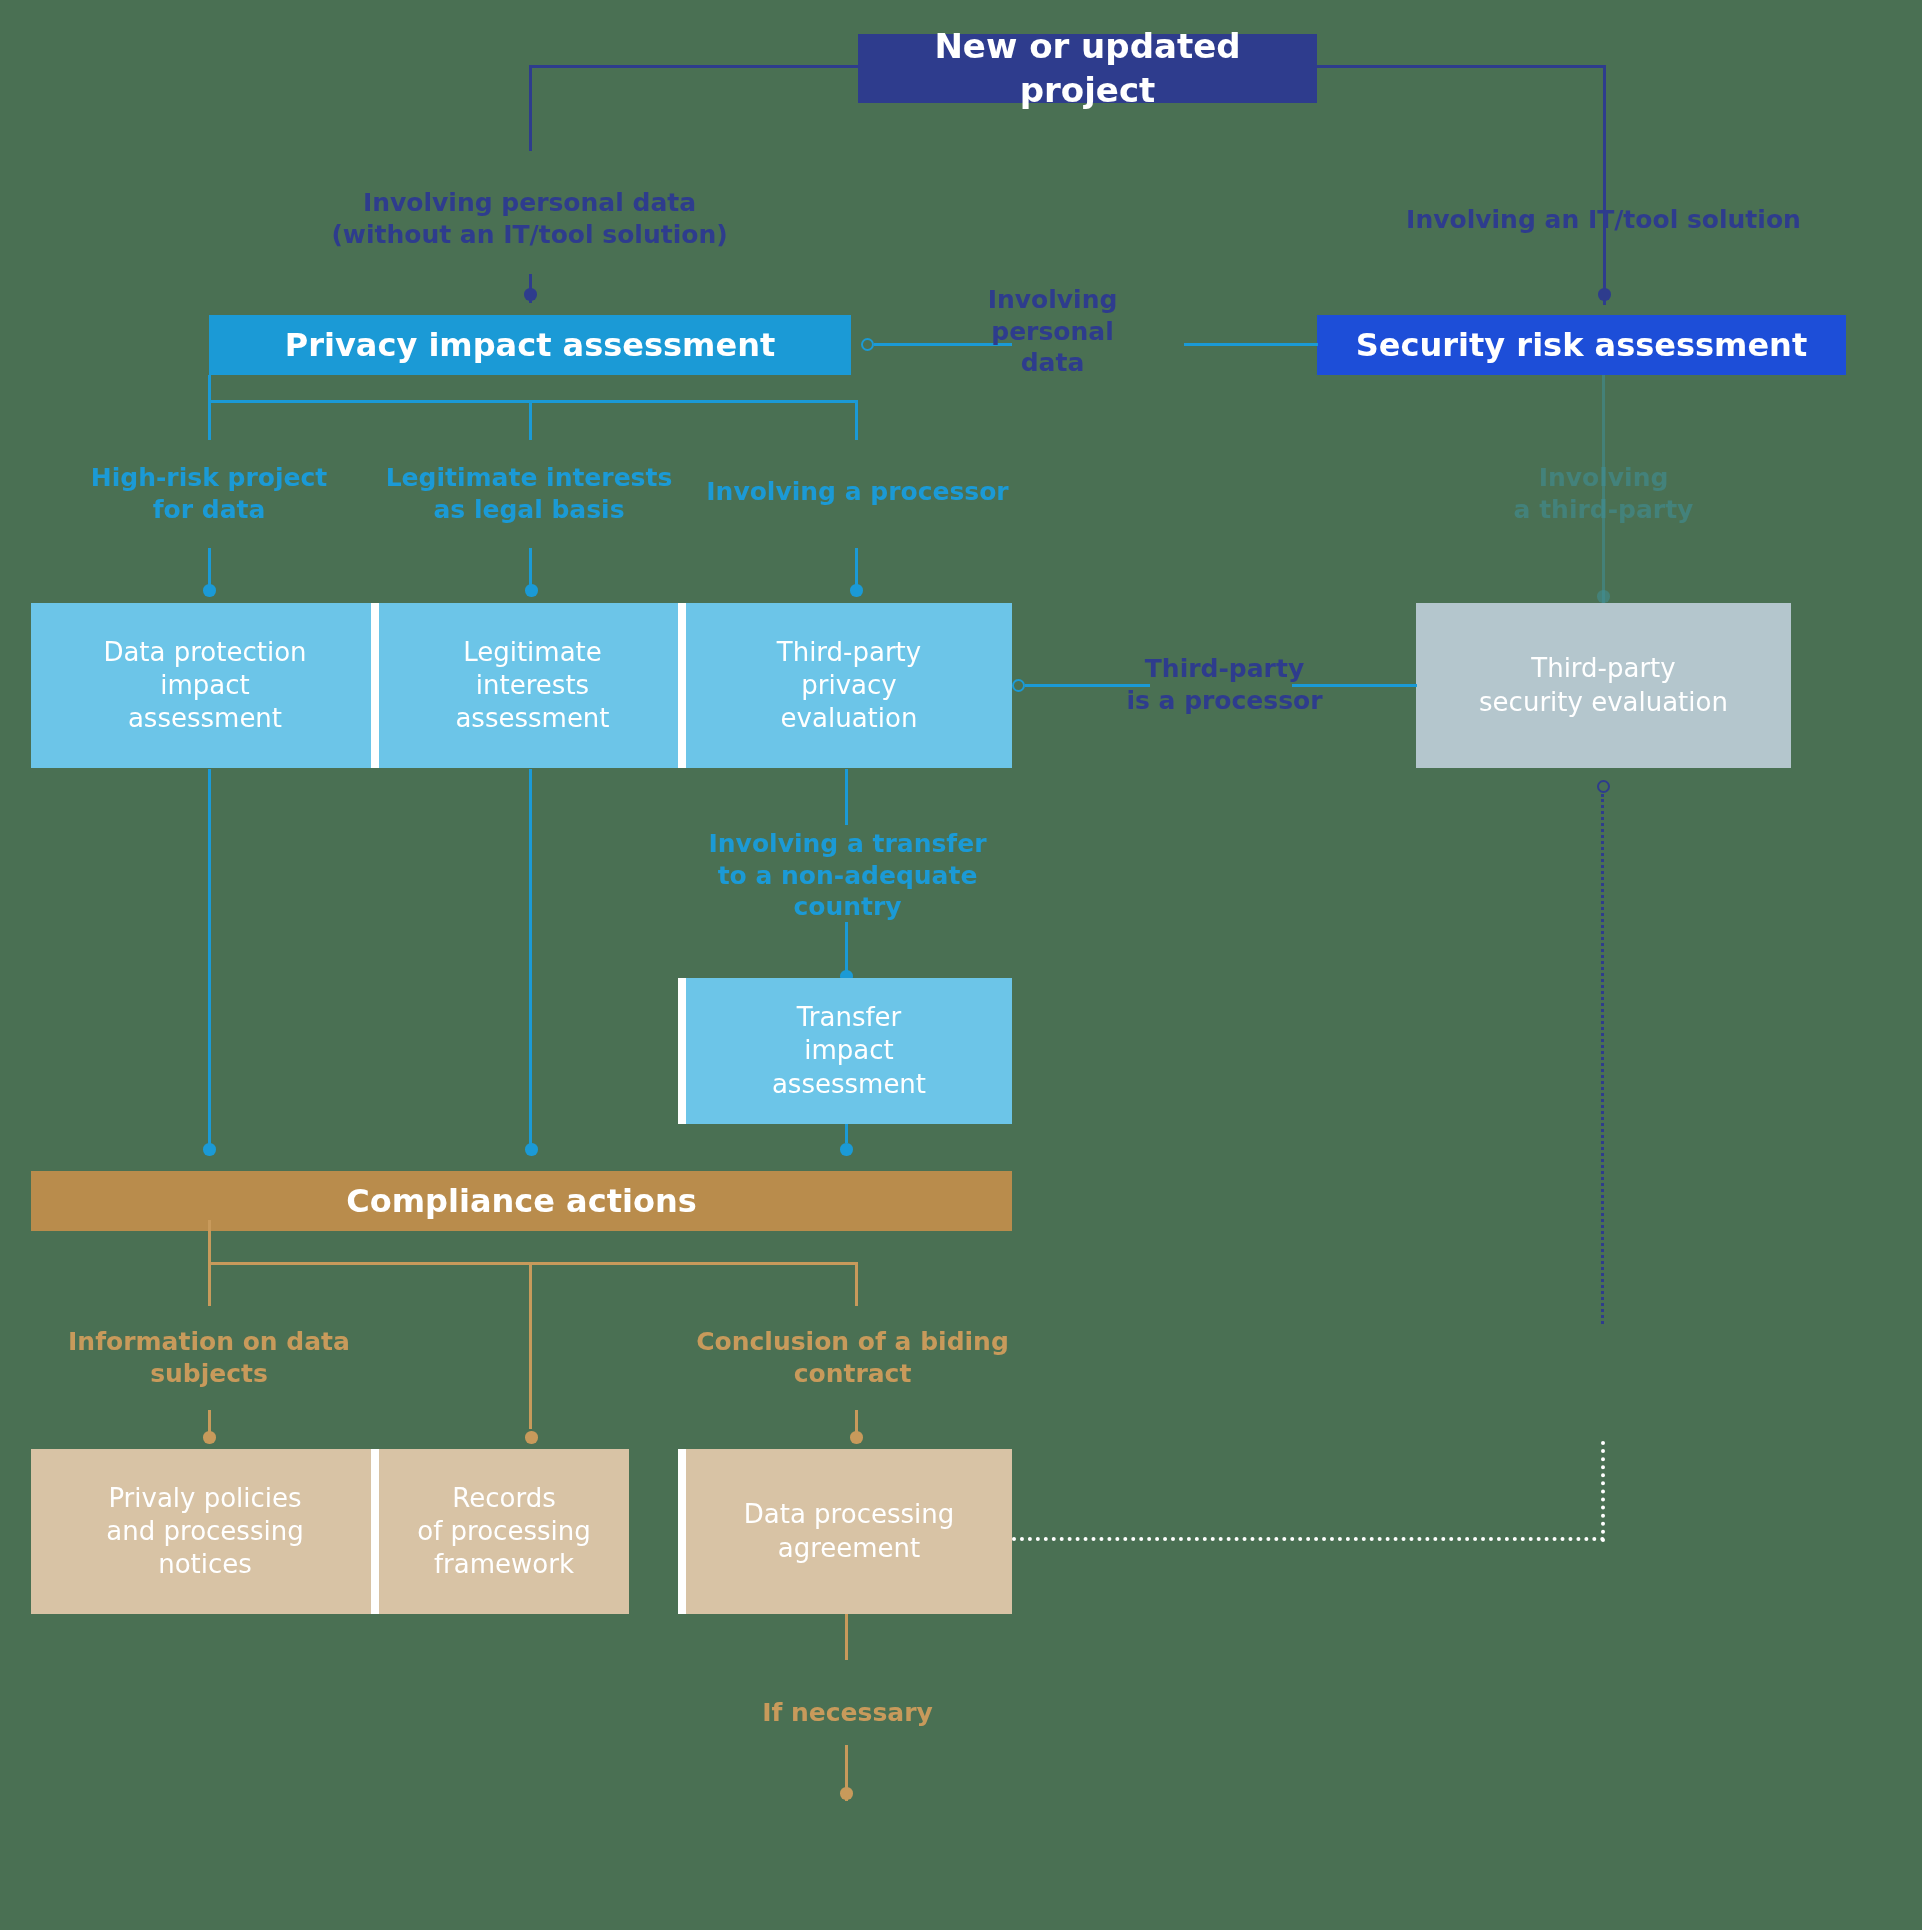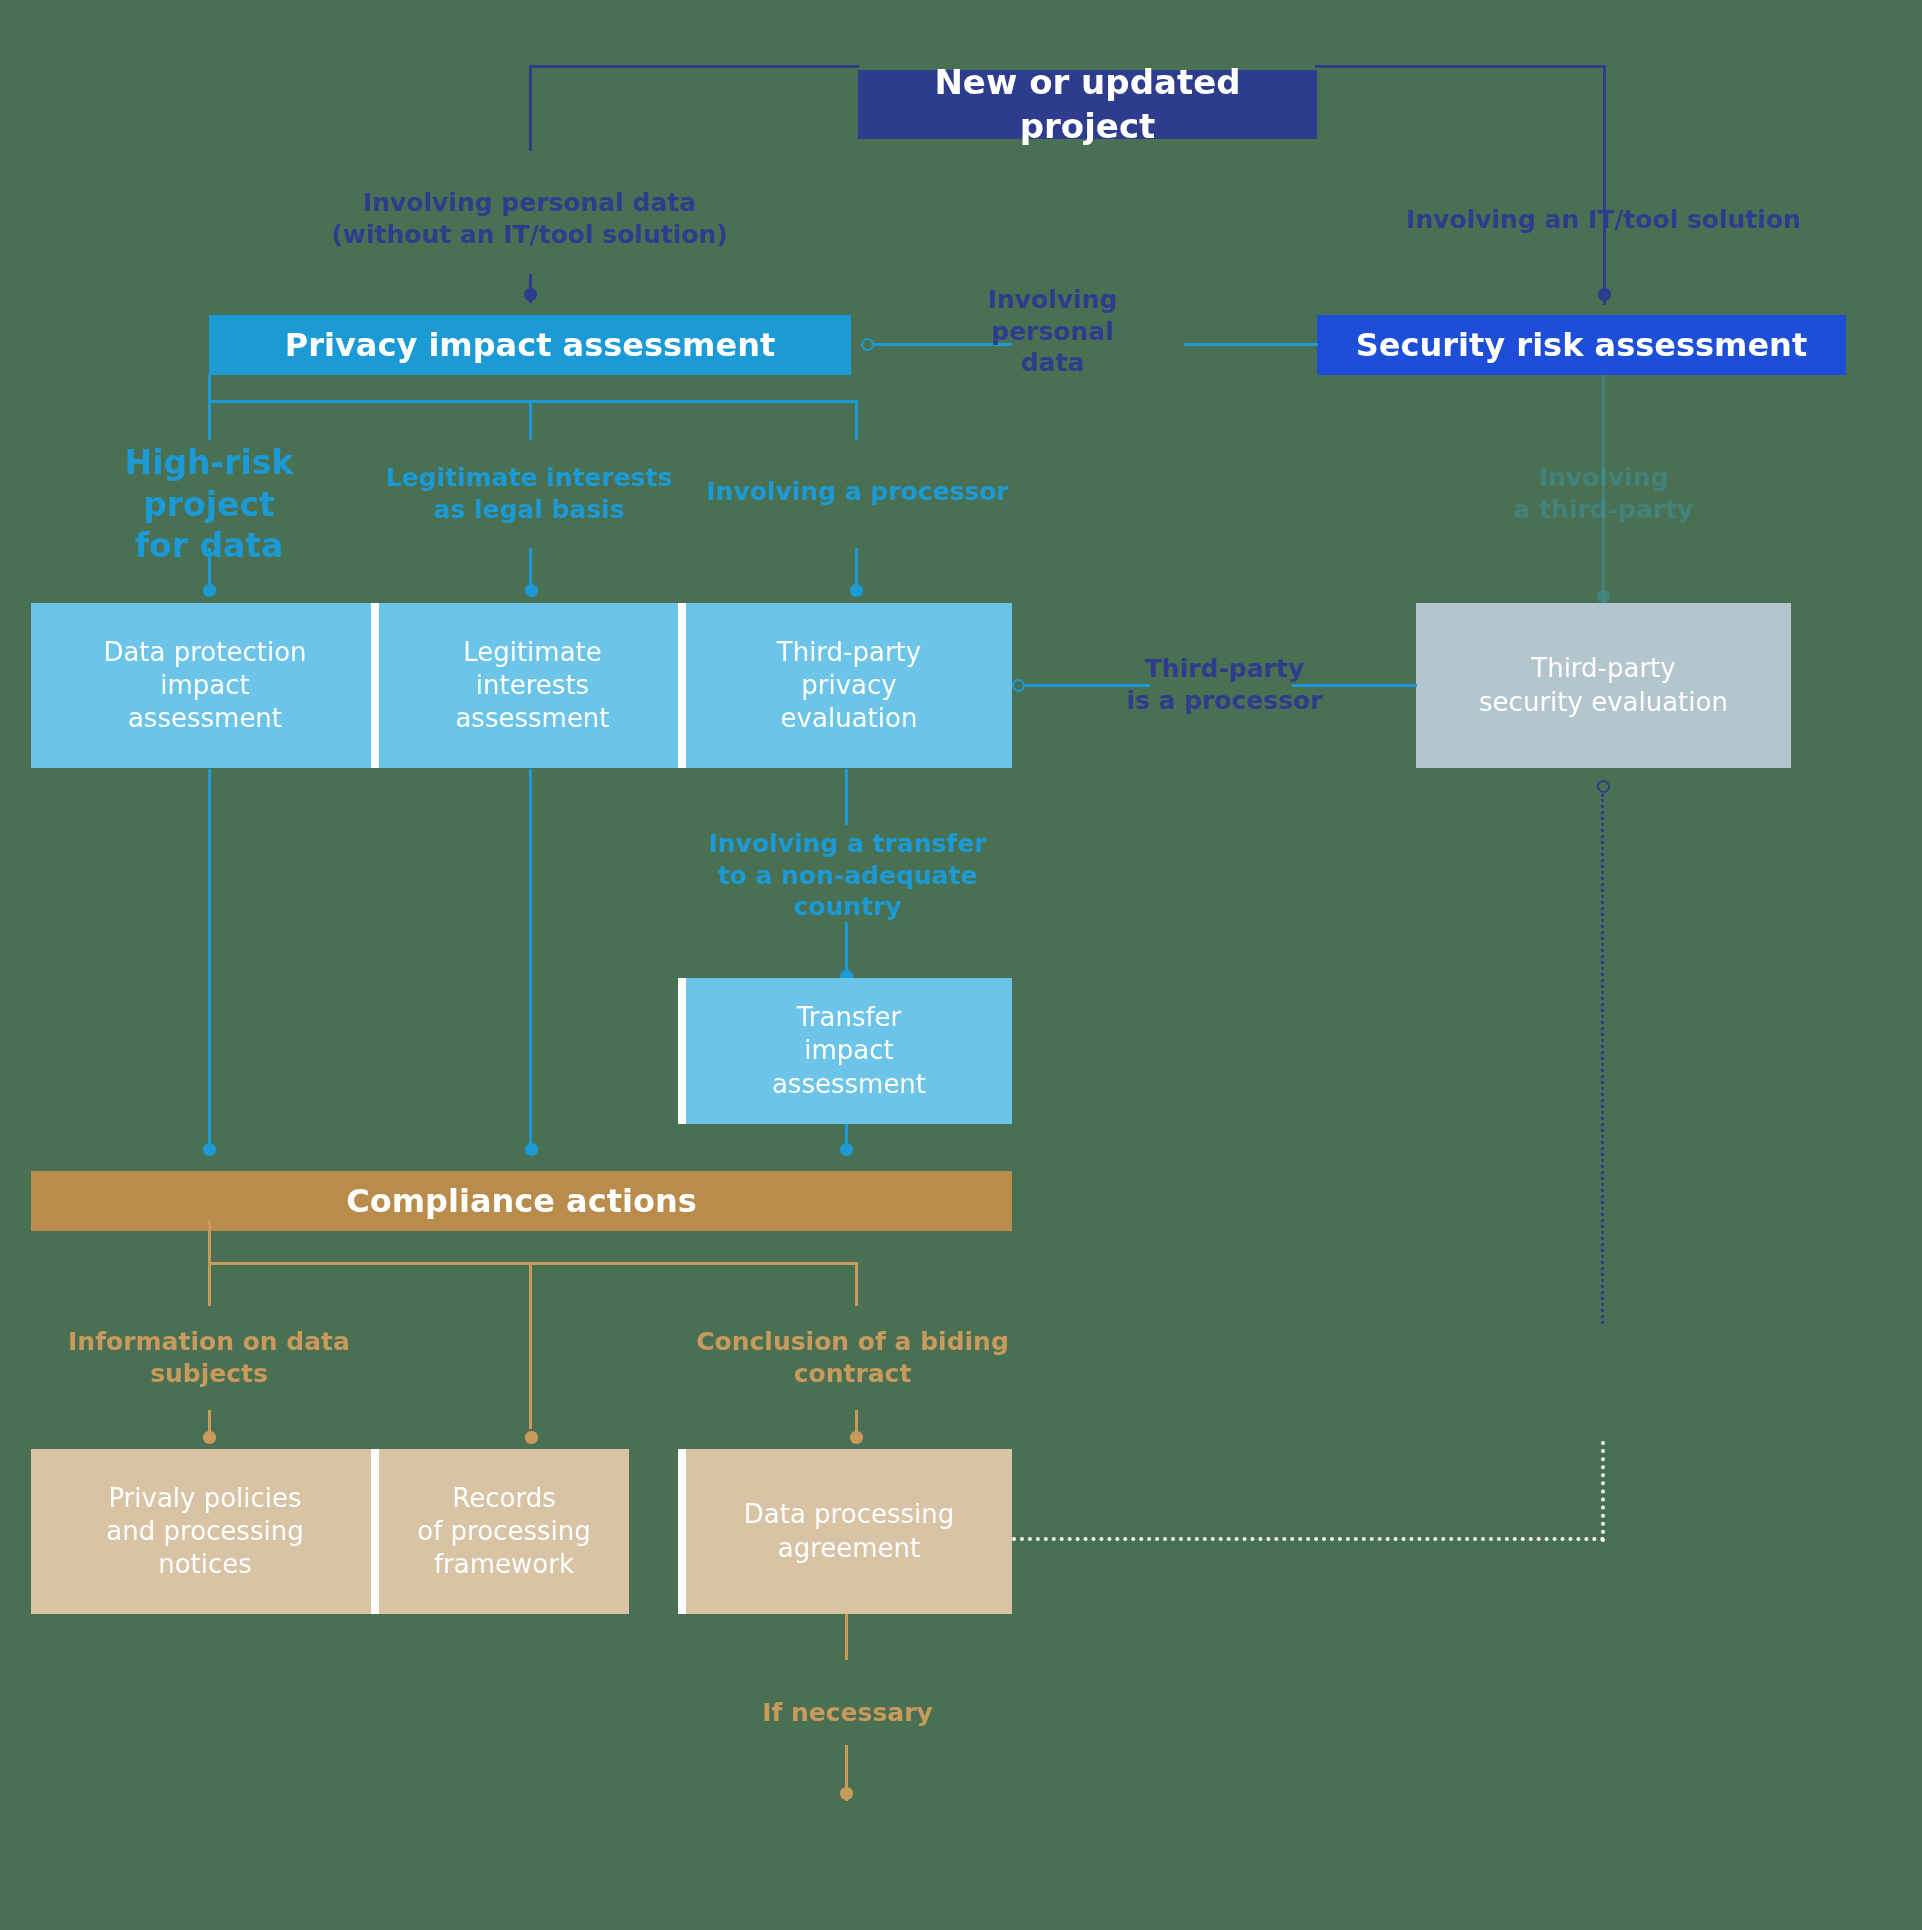--- a/index.html
+++ b/index.html
@@ -65,21 +65,21 @@
   .l-gold{color:#c89a5b;}
 
   
   .sep{position:absolute;background:#ffffff;width:7.7px;}
 </style>
 </head>
 <body>
 
 <div id="stage">
 
-  <div class="node n-navy" style="left:858px;top:34px;width:459px;height:69px;font-size:34px;font-weight:bold;margin-top:36px;">
+  <div class="node n-navy" style="left:858px;top:34px;width:459px;height:69px;font-size:34px;font-weight:bold;">
     <span>New or updated project</span>
   </div>
 
   <div class="ln h c-navy" style="left:529px;top:65px;width:330px;"></div>
   <div class="ln v c-navy" style="left:529px;top:65px;height:86px;"></div>
 
   <div class="ln h c-navy" style="left:1315px;top:65px;width:291px;"></div>
   <div class="ln v c-navy" style="left:1603px;top:65px;height:240px;"></div>
 
   <div class="lbl l-navy" style="left:318px;top:187px;width:423px;font-size:25px;">Involving personal data
@@ -105,21 +105,21 @@
 personal
 data</div>
   <div class="ln h c-blue" style="left:1184px;top:343px;width:134px;"></div>
 
   <div class="ln v c-blue" style="left:208px;top:375px;height:27px;"></div>
   <div class="ln h c-blue" style="left:208px;top:400px;width:650px;"></div>
   <div class="ln v c-blue" style="left:208px;top:400px;height:40px;"></div>
   <div class="ln v c-blue" style="left:529px;top:400px;height:40px;"></div>
   <div class="ln v c-blue" style="left:855px;top:400px;height:40px;"></div>
 
-  <div class="lbl l-blue" style="left:60px;top:442px;width:298px;font-size:33px;">High-risk project
+  <div class="lbl l-blue" style="left:60px;top:462px;width:298px;font-size:25px;">High-risk project
 for data</div>
   <div class="lbl l-blue" style="left:380px;top:462px;width:298px;font-size:25px;">Legitimate interests
 as legal basis</div>
   <div class="lbl l-blue" style="left:694px;top:476px;width:327px;font-size:25px;">Involving a processor</div>
 
   <div class="ln v c-blue" style="left:208px;top:548px;height:48px;"></div>
   <div class="ln v c-blue" style="left:529px;top:548px;height:48px;"></div>
   <div class="ln v c-blue" style="left:855px;top:548px;height:48px;"></div>
   <div class="dot d-blue" style="left:203px;top:584px;"></div>
   <div class="dot d-blue" style="left:525px;top:584px;"></div>

